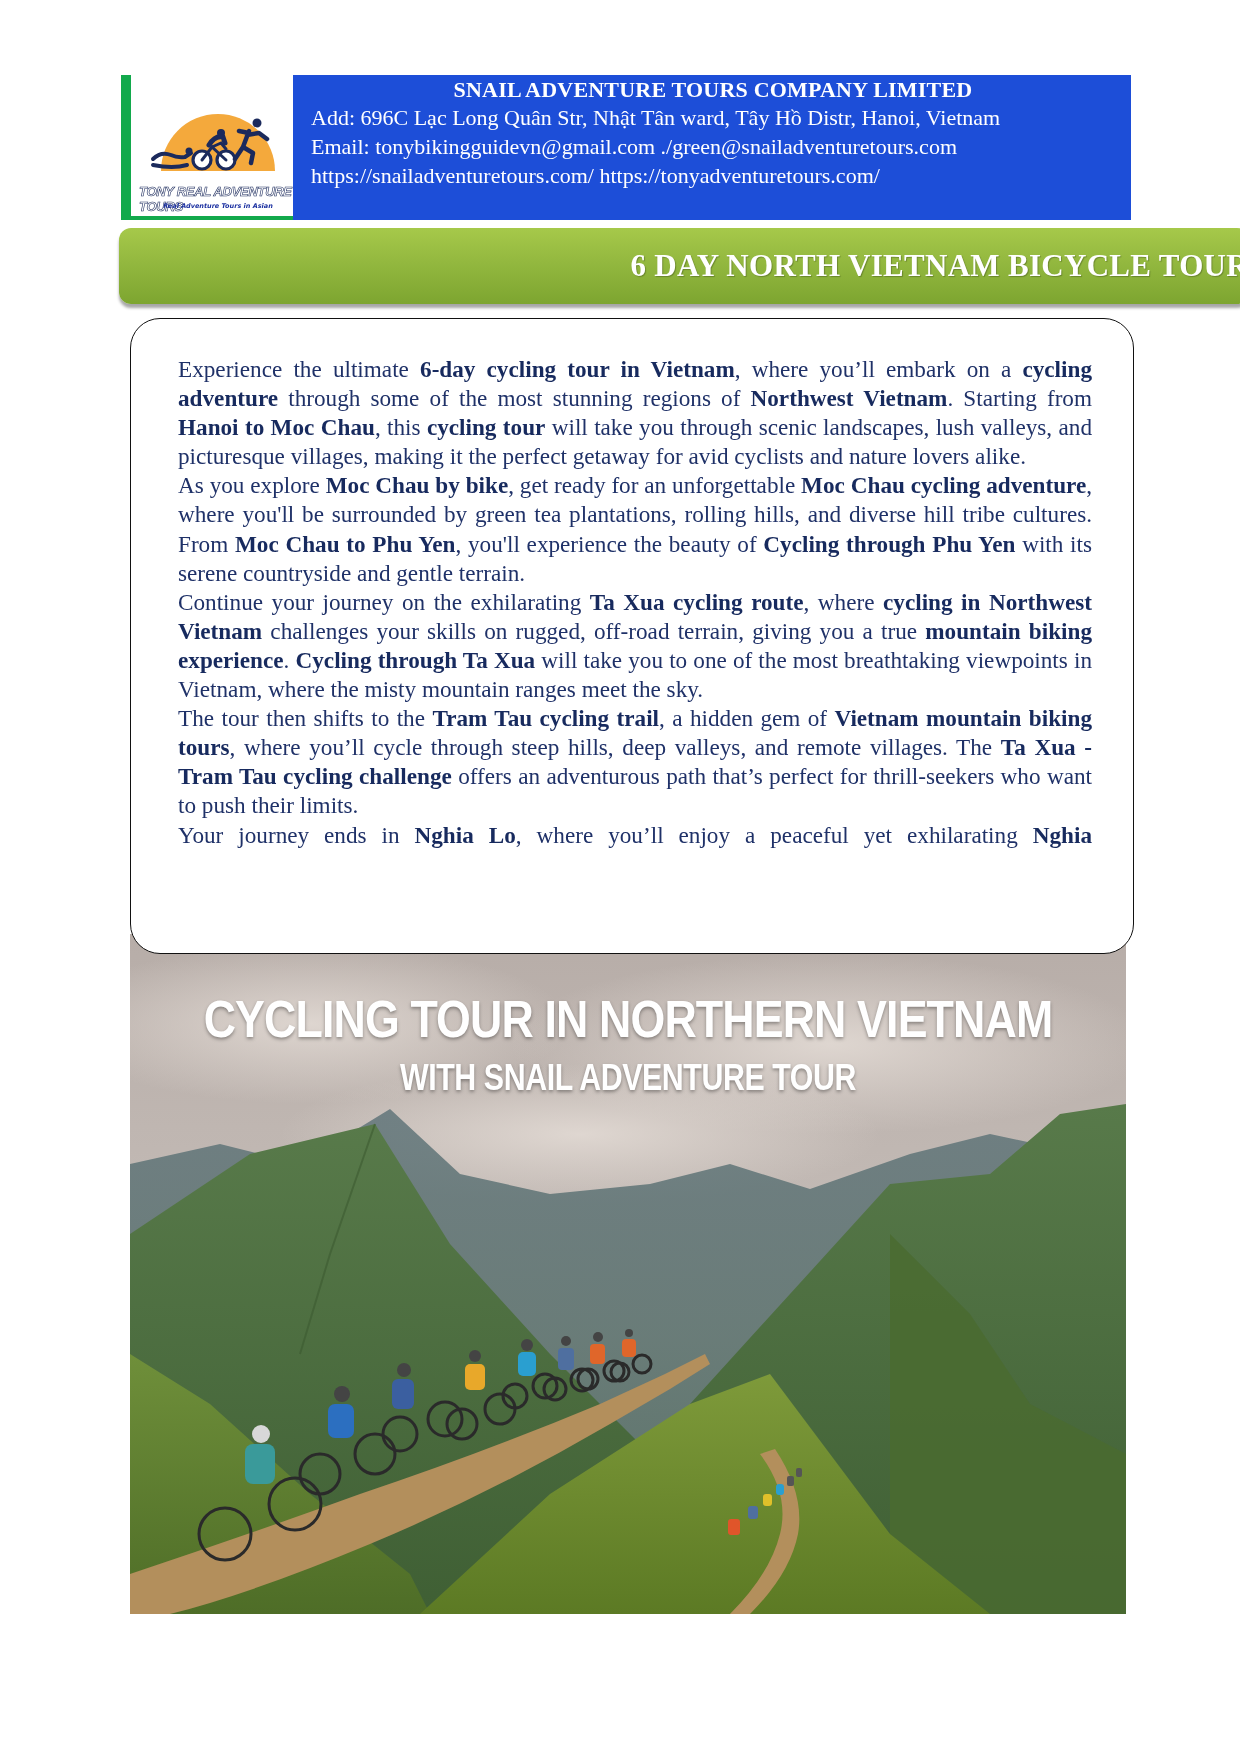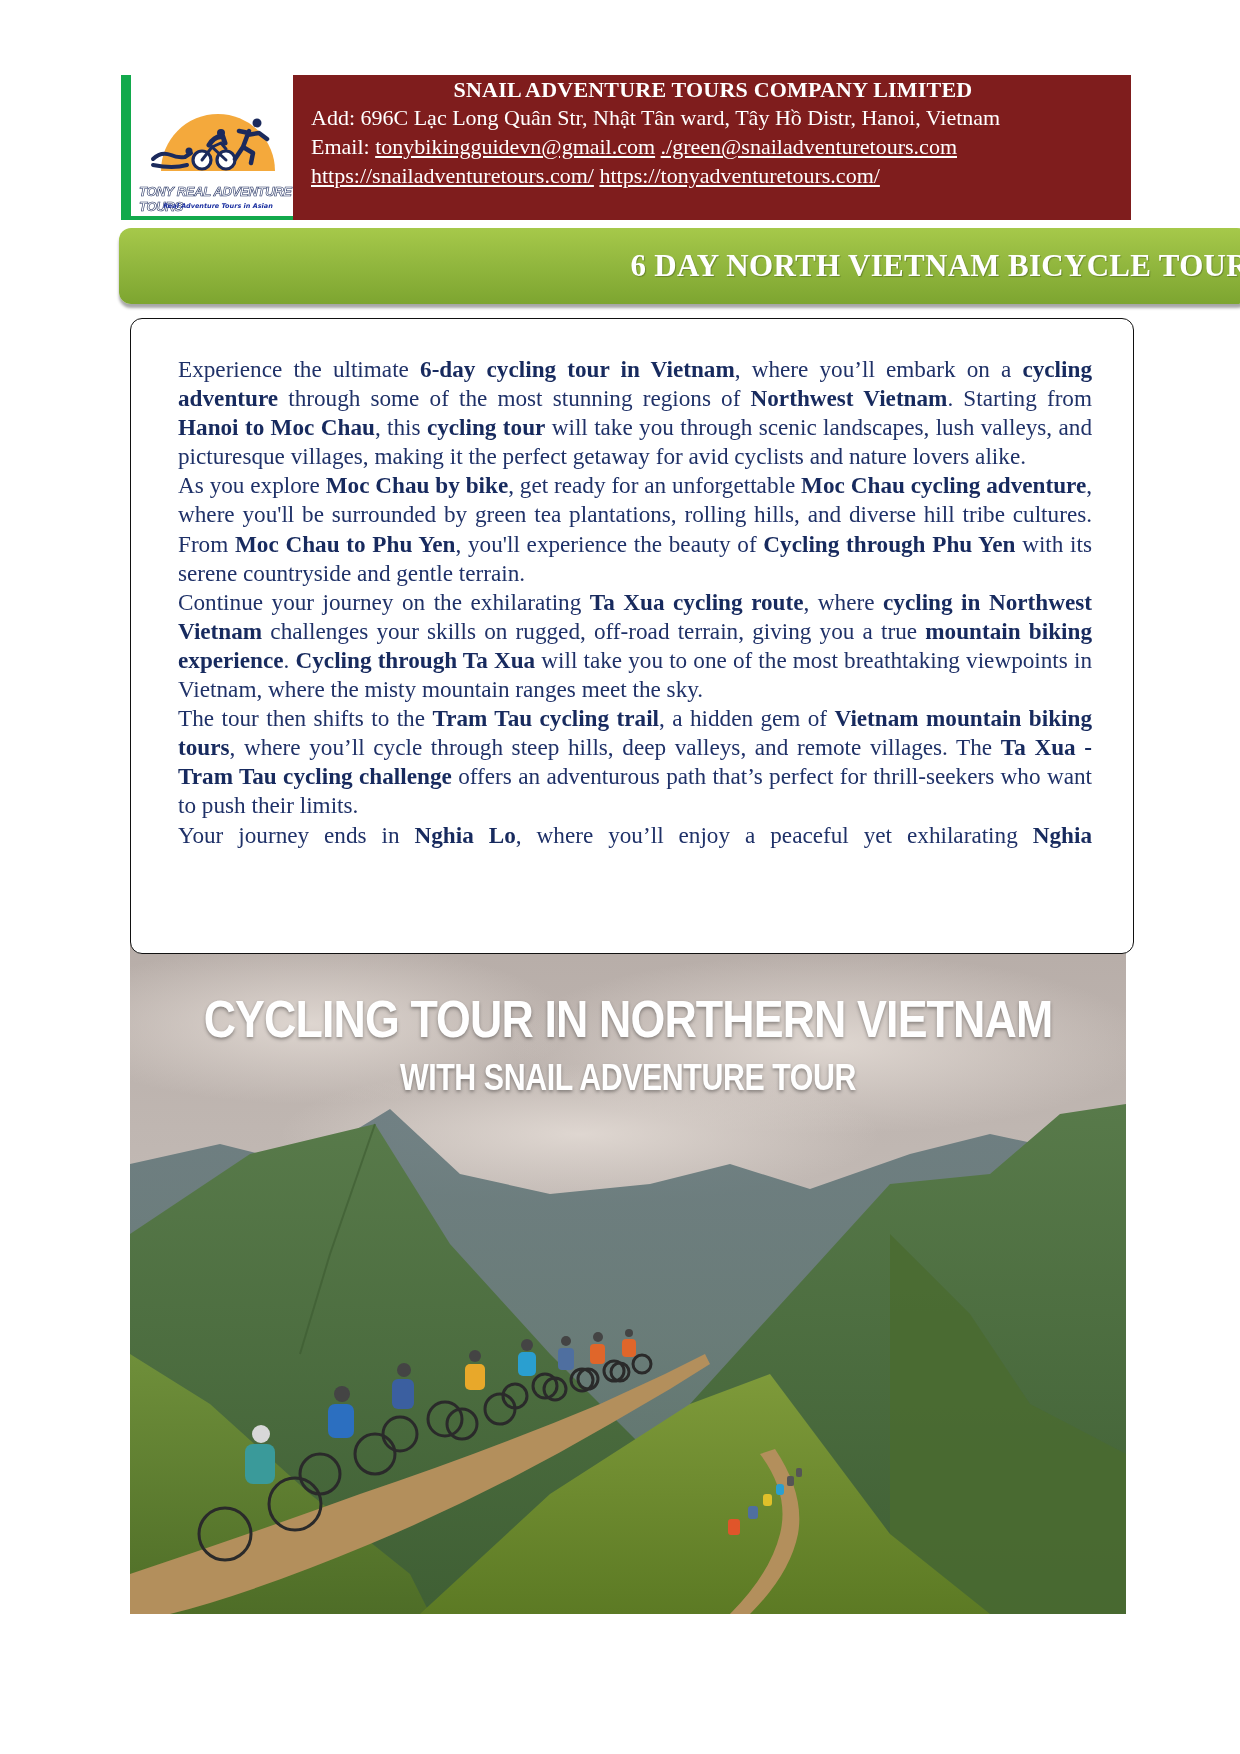--- a/index.html
+++ b/index.html
@@ -20,45 +20,45 @@
     font-size: 13px; letter-spacing: -0.3px; color: #ffffff;
     -webkit-text-stroke: 0.6px #1b2a5c; text-transform: uppercase;
   }
   .logo-tagline {
     position: absolute; left: 0; top: 113px; width: 158px; text-align: center;
     font-family: "DejaVu Sans", sans-serif; font-weight: bold; font-style: italic;
     font-size: 6.5px; color: #1a2fa0;
   }
   .company-box {
     position: absolute; left: 172px; top: 0; width: 838px; height: 145px;
-    background: #7f1d1d; color: #ffffff; padding: 2px 10px 0 12px;
+    background: #1d4ed8; color: #ffffff; padding: 2px 10px 0 12px;
     font-family: "Liberation Serif", "DejaVu Serif", serif;
   }
   .company-name { text-align: center; font-weight: bold; font-size: 22px; line-height: 26px; letter-spacing: 0.2px; }
   .company-line { font-size: 22px; line-height: 29px; white-space: nowrap; margin-left: 6px; }
-  .company-line a { color: #ffffff; text-decoration: underline; }
+  .company-line a { color: #ffffff; }
 
   
   .title-banner {
     position: absolute; left: 119px; top: 228px; width: 1130px; height: 76px;
     border-radius: 12px;
     background: linear-gradient(to bottom, #a6c94a 0%, #93b83f 45%, #7da530 100%);
     box-shadow: 0 4px 3px rgba(0,0,0,0.35);
     display: flex; align-items: center; justify-content: flex-end;
   }
   .title-text {
     color: #ffffff; font-family: "Liberation Serif", "DejaVu Serif", serif;
     font-weight: bold; font-size: 31px; letter-spacing: 0.3px;
     text-shadow: 1px 1px 1px rgba(0,0,0,0.25);
   }
 
   
   .intro-box {
     position: absolute; left: 130px; top: 318px; width: 1004px; height: 636px;
-    border: 1.6px solid #111111; border-radius: 12px;
+    border: 1.6px solid #111111; border-radius: 30px;
     background: #ffffff; z-index: 2;
   }
   .intro-text {
     position: absolute; left: 47px; top: 36px; width: 914px;
     font-family: "Liberation Serif", "DejaVu Serif", serif;
     font-size: 23.2px; line-height: 29.1px; color: #1f3168; text-align: justify;
   }
   .intro-text p { margin: 0; }
   .intro-text b { color: #172a5e; font-weight: bold; }
 

